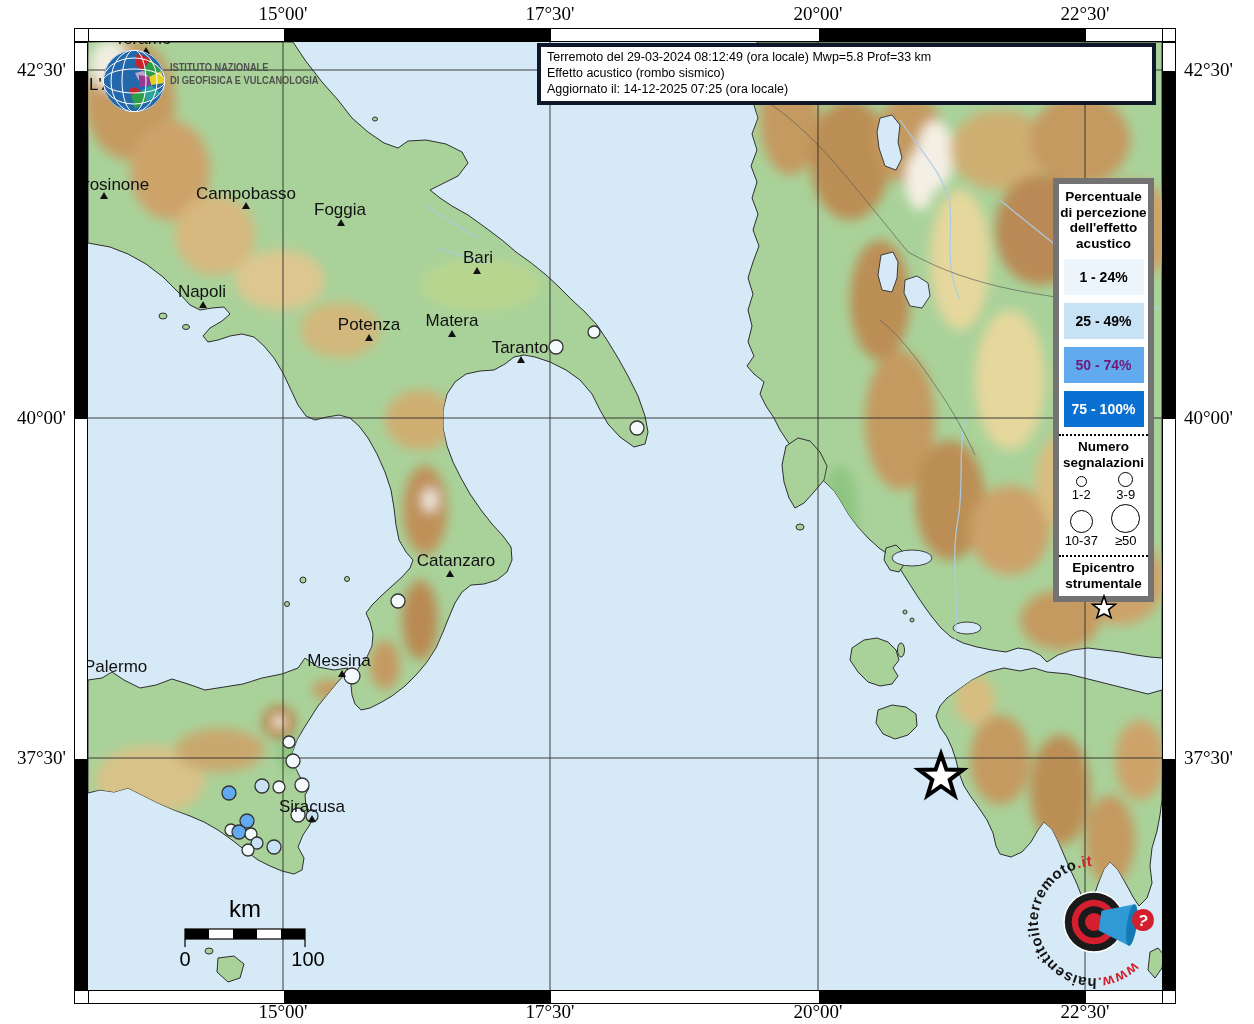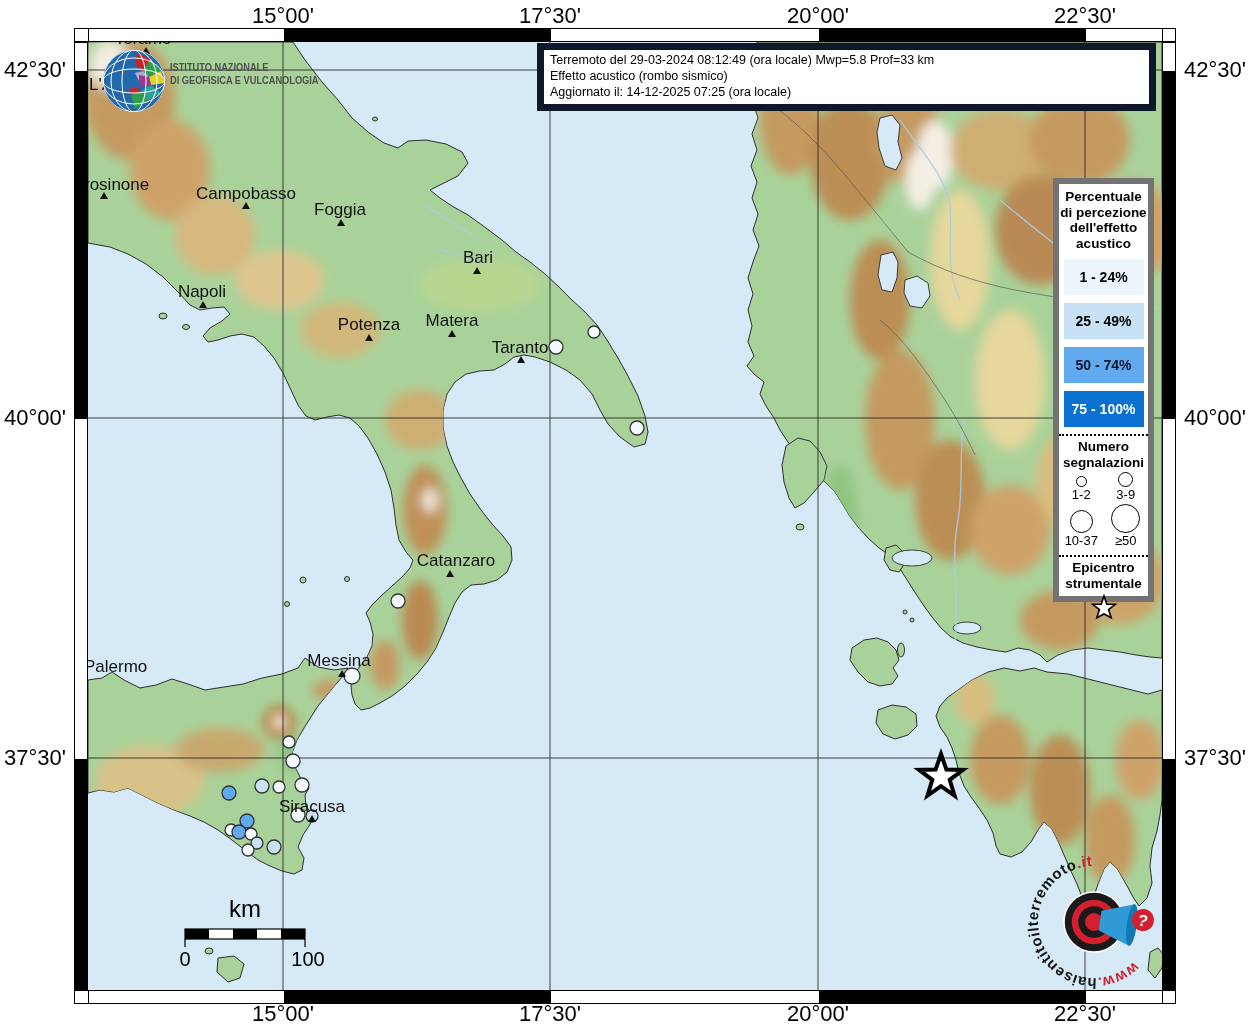--- a/index.html
+++ b/index.html
@@ -11,29 +11,29 @@
   .frame{position:absolute;box-sizing:border-box;border:1px solid #000;z-index:6;}
   #frame-top{left:74px;top:28px;width:1102px;height:14px;
     background:linear-gradient(90deg,#fff 0 13px,#000 13px 14px,#fff 14px 209px,#000 209px 476px,#fff 476px 744px,#000 744px 1011px,#fff 1011px 1087px,#000 1087px 1088px,#fff 1088px 1102px);}
   #frame-bottom{left:74px;top:990px;width:1102px;height:14px;
     background:linear-gradient(90deg,#fff 0 13px,#000 13px 14px,#fff 14px 209px,#000 209px 476px,#fff 476px 744px,#000 744px 1011px,#fff 1011px 1087px,#000 1087px 1088px,#fff 1088px 1102px);}
   #frame-left{left:74px;top:42px;width:14px;height:948px;
     background:linear-gradient(180deg,#fff 0 28px,#000 28px 376px,#fff 376px 716px,#000 716px 948px);}
   #frame-right{left:1162px;top:42px;width:14px;height:948px;
     background:linear-gradient(180deg,#fff 0 28px,#000 28px 376px,#fff 376px 716px,#000 716px 948px);}
   
-  .tick{position:absolute;font-size:22px;white-space:nowrap;z-index:2;}
+  .tick{position:absolute;font-size:19px;white-space:nowrap;z-index:2;font-family:Liberation Serif, serif;}
   .tick-top,.tick-bottom{transform:translateX(-50%);}
   .tick-top{top:3px;}
   .tick-bottom{top:1001px;}
   .tick-left{left:0px;width:66px;text-align:right;transform:translateY(-50%);}
   .tick-right{left:1184px;text-align:left;transform:translateY(-50%);}
   
   #info-box{position:absolute;left:537px;top:43px;width:619px;box-sizing:border-box;
-    background:#fff;border:7px solid #0f172a;padding:3px 5px 4px 6px;
+    background:#fff;border:4px solid #0f172a;padding:3px 5px 4px 6px;
     font-size:12.5px;line-height:15.8px;z-index:7;}
   
   #legend{position:absolute;left:1053px;top:178px;width:101px;height:424px;box-sizing:border-box;
     background:#fff;border:6px solid #737373;z-index:7;text-align:center;}
   .legend-title{font-weight:bold;font-size:13.5px;line-height:15.5px;margin-top:5px;}
   .swatch{width:80px;height:36px;margin:8px auto 0;display:flex;align-items:center;
     justify-content:center;font-weight:bold;font-size:14px;}
   .dotted-sep{border-top:2px dotted #000;margin:7px 0 3px;height:0;}
   .sig-grid{display:grid;grid-template-columns:1fr 1fr;row-gap:2px;margin-top:2px;}
   .sig-cell{display:flex;flex-direction:column;align-items:center;justify-content:flex-end;font-size:13px;line-height:14px;}
@@ -313,21 +313,21 @@
 <div id="legend">
   <div class="legend-title">
     <div>Percentuale</div>
     <div>di percezione</div>
     <div>dell'effetto</div>
     <div>acustico</div>
   </div>
   <div id="legend-swatches">
       <div class="swatch" style="background: rgb(236, 245, 251); color: rgb(0, 0, 0);">1 - 24%</div>
       <div class="swatch" style="background: rgb(198, 226, 244); color: rgb(0, 0, 0);">25 - 49%</div>
-      <div class="swatch" style="background: rgb(98, 170, 240); color: #0f172a;">50 - 74%</div>
+      <div class="swatch" style="background: rgb(98, 170, 240); color: #701a75;">50 - 74%</div>
       <div class="swatch" style="background: rgb(10, 112, 210); color: rgb(255, 255, 255);">75 - 100%</div>
     </div>
   <div class="dotted-sep"></div>
   <div class="legend-title" style="margin-top:0">
     <div>Numero</div>
     <div>segnalazioni</div>
   </div>
   <div class="sig-grid" id="legend-signals">
       <div class="sig-cell">
         <span class="sig-circle" style="width: 9px; height: 9px;"></span>

